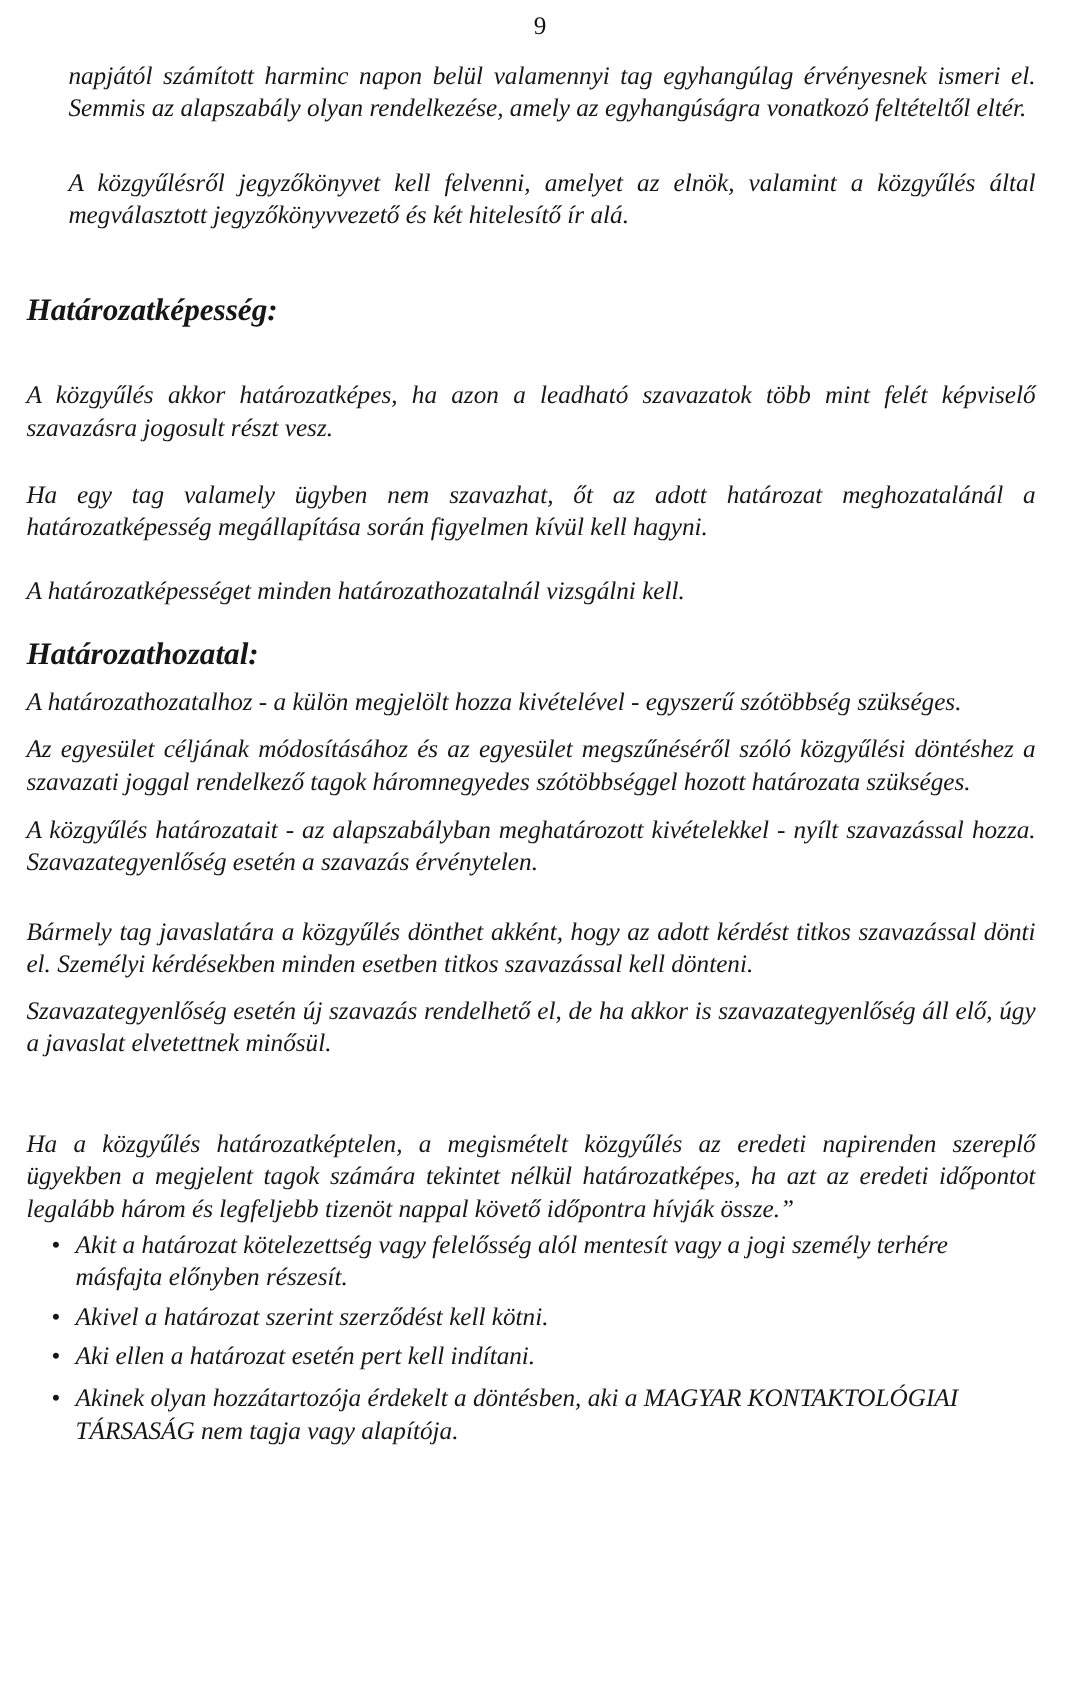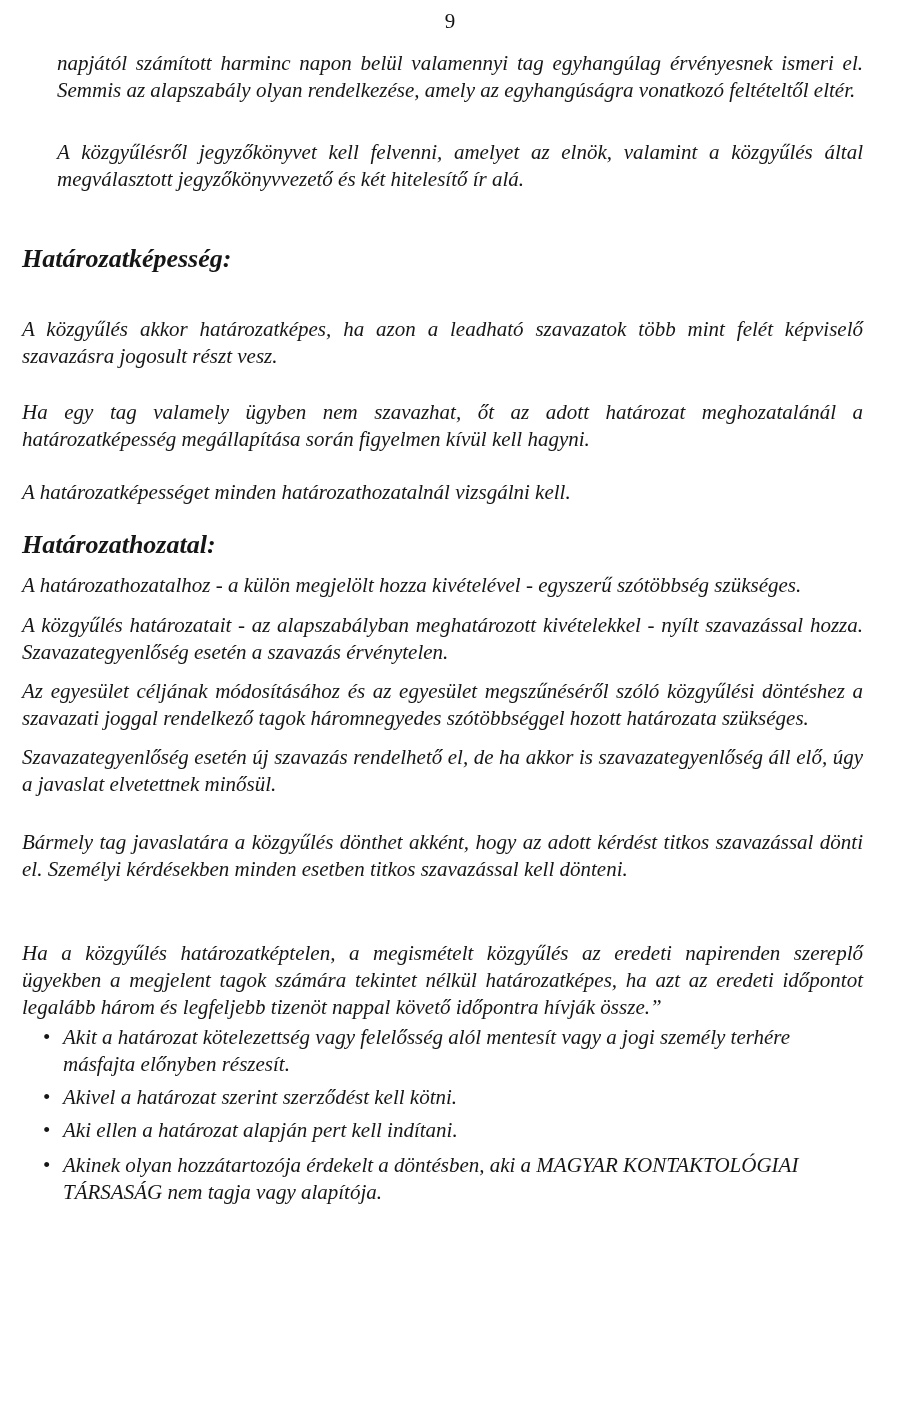--- a/index.html
+++ b/index.html
@@ -87,39 +87,39 @@
       <p id="p2" class="just">A közgyűlésről jegyzőkönyvet kell felvenni, amelyet az elnök, valamint a közgyűlés által megválasztott jegyzőkönyvvezető és két hitelesítő ír alá.</p>
     </div>
 
     <p id="h1s" class="heading">Határozatképesség:</p>
     <p id="p3" class="just">A közgyűlés akkor határozatképes, ha azon a leadható szavazatok több mint felét képviselő szavazásra jogosult részt vesz.</p>
     <p id="p5" class="just">Ha egy tag valamely ügyben nem szavazhat, őt az adott határozat meghozatalánál a határozatképesség megállapítása során figyelmen kívül kell hagyni.</p>
     <p id="p4" class="just">A határozatképességet minden határozathozatalnál vizsgálni kell.</p>
 
     <p id="h2s" class="heading">Határozathozatal:</p>
     <p id="p6" class="just">A határozathozatalhoz - a külön megjelölt hozza kivételével - egyszerű szótöbbség szükséges.</p>
+    <p id="p8" class="just">Az egyesület céljának módosításához és az egyesület megszűnéséről szóló közgyűlési döntéshez a szavazati joggal rendelkező tagok háromnegyedes szótöbbséggel hozott határozata szükséges.</p>
     <p id="p9" class="just">A közgyűlés határozatait - az alapszabályban meghatározott kivételekkel - nyílt szavazással hozza. Szavazategyenlőség esetén a szavazás érvénytelen.</p>
-    <p id="p8" class="just">Az egyesület céljának módosításához és az egyesület megszűnéséről szóló közgyűlési döntéshez a szavazati joggal rendelkező tagok háromnegyedes szótöbbséggel hozott határozata szükséges.</p>
+    <p id="p10" class="just">Bármely tag javaslatára a közgyűlés dönthet akként, hogy az adott kérdést titkos szavazással dönti el. Személyi kérdésekben minden esetben titkos szavazással kell dönteni.</p>
     <p id="p11" class="just">Szavazategyenlőség esetén új szavazás rendelhető el, de ha akkor is szavazategyenlőség áll elő, úgy a javaslat elvetettnek minősül.</p>
-    <p id="p10" class="just">Bármely tag javaslatára a közgyűlés dönthet akként, hogy az adott kérdést titkos szavazással dönti el. Személyi kérdésekben minden esetben titkos szavazással kell dönteni.</p>
     <p id="p12" class="just">Ha a közgyűlés határozatképtelen, a megismételt közgyűlés az eredeti napirenden szereplő ügyekben a megjelent tagok számára tekintet nélkül határozatképes, ha azt az eredeti időpontot legalább három és legfeljebb tizenöt nappal követő időpontra hívják össze.”</p>
 
 
     <ul class="bullets">
       <li>
         <span class="marker">•</span>
         <span class="btext">Akit a határozat kötelezettség vagy felelősség alól mentesít vagy a jogi személy terhére másfajta előnyben részesít.</span>
       </li>
       <li>
         <span class="marker">•</span>
         <span class="btext">Akivel a határozat szerint szerződést kell kötni.</span>
       </li>
       <li>
         <span class="marker">•</span>
-        <span class="btext">Aki ellen a határozat alapján pert kell indítani.</span>
+        <span class="btext">Aki ellen a határozat esetén pert kell indítani.</span>
       </li>
       <li>
         <span class="marker">•</span>
         <span class="btext">Akinek olyan hozzátartozója érdekelt a döntésben, aki a MAGYAR KONTAKTOLÓGIAI TÁRSASÁG  nem tagja vagy alapítója.</span>
       </li>
     </ul>
 
   </div>
 </div>
 

